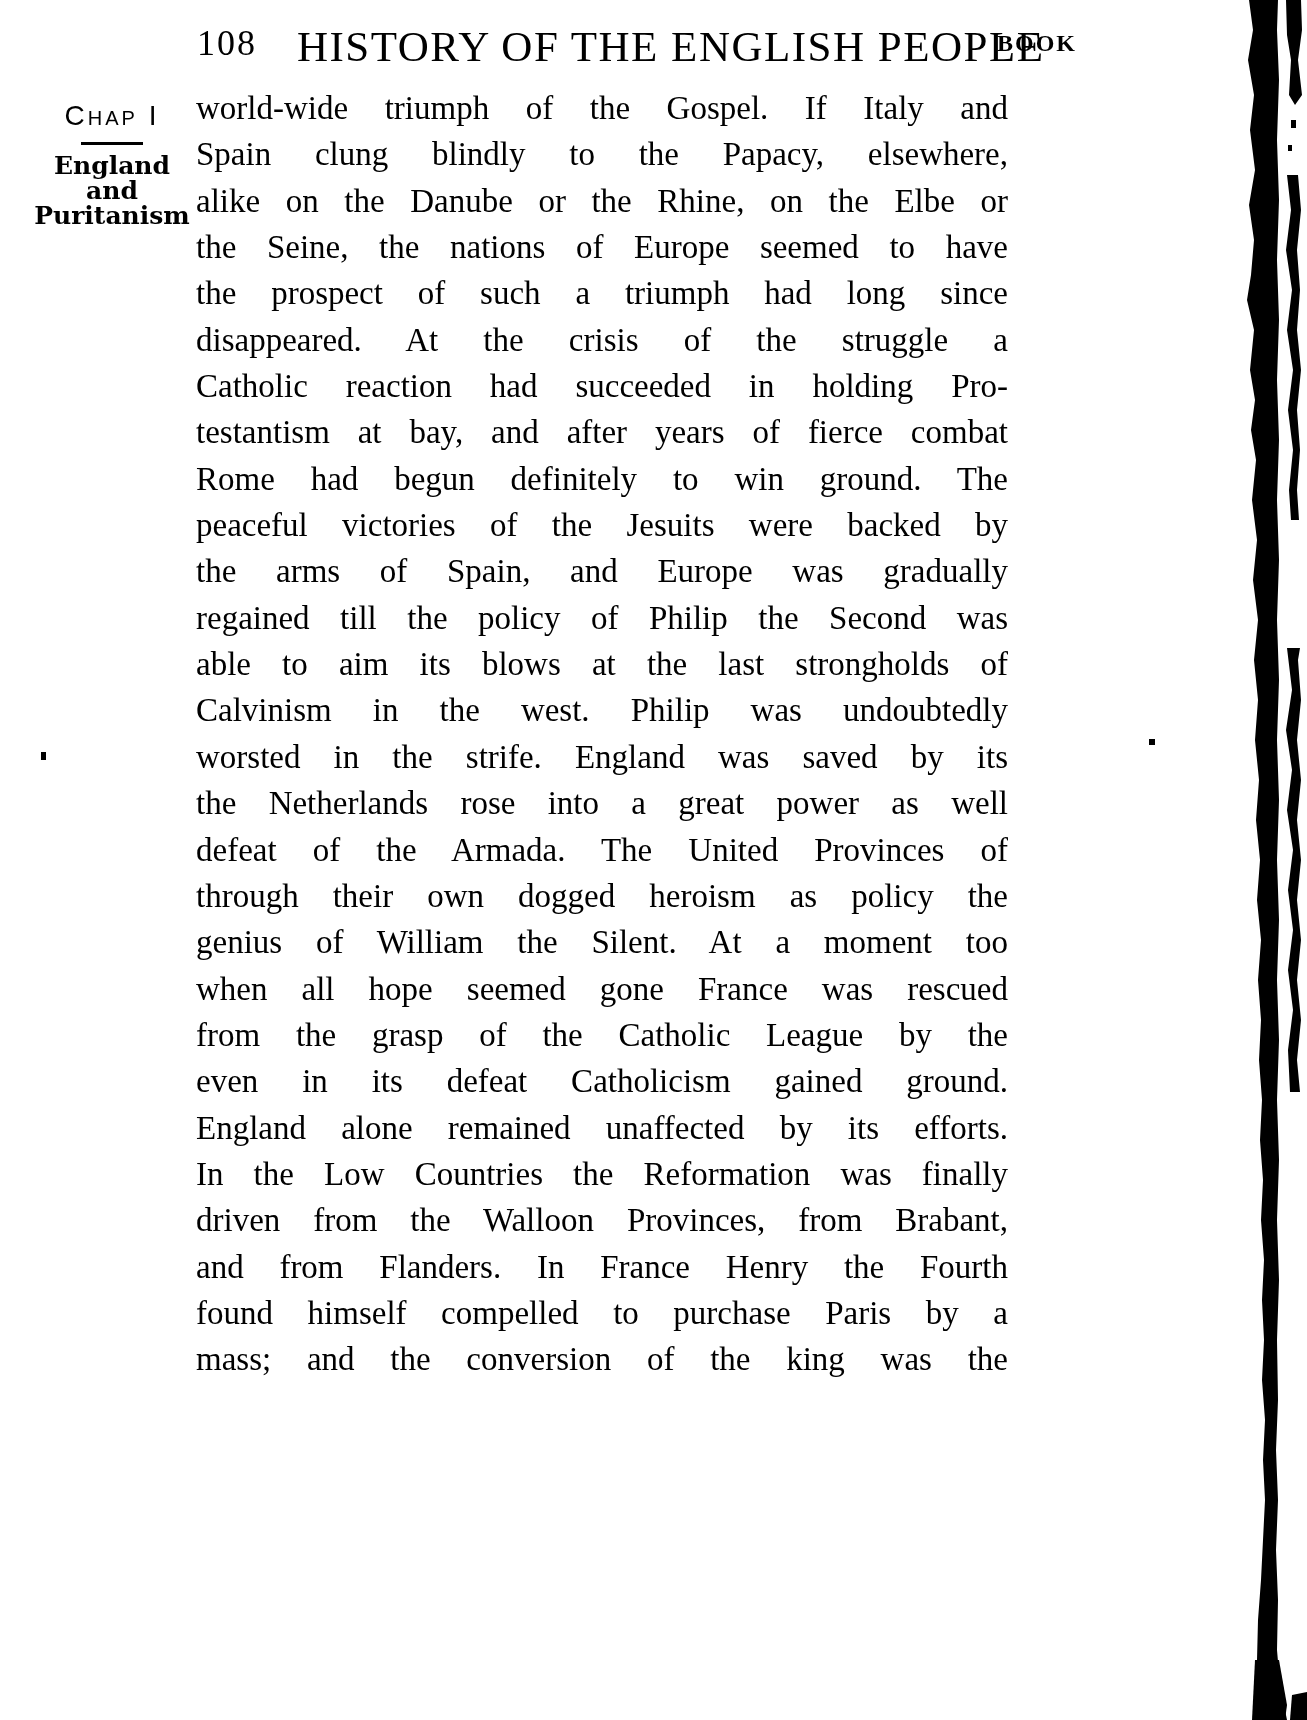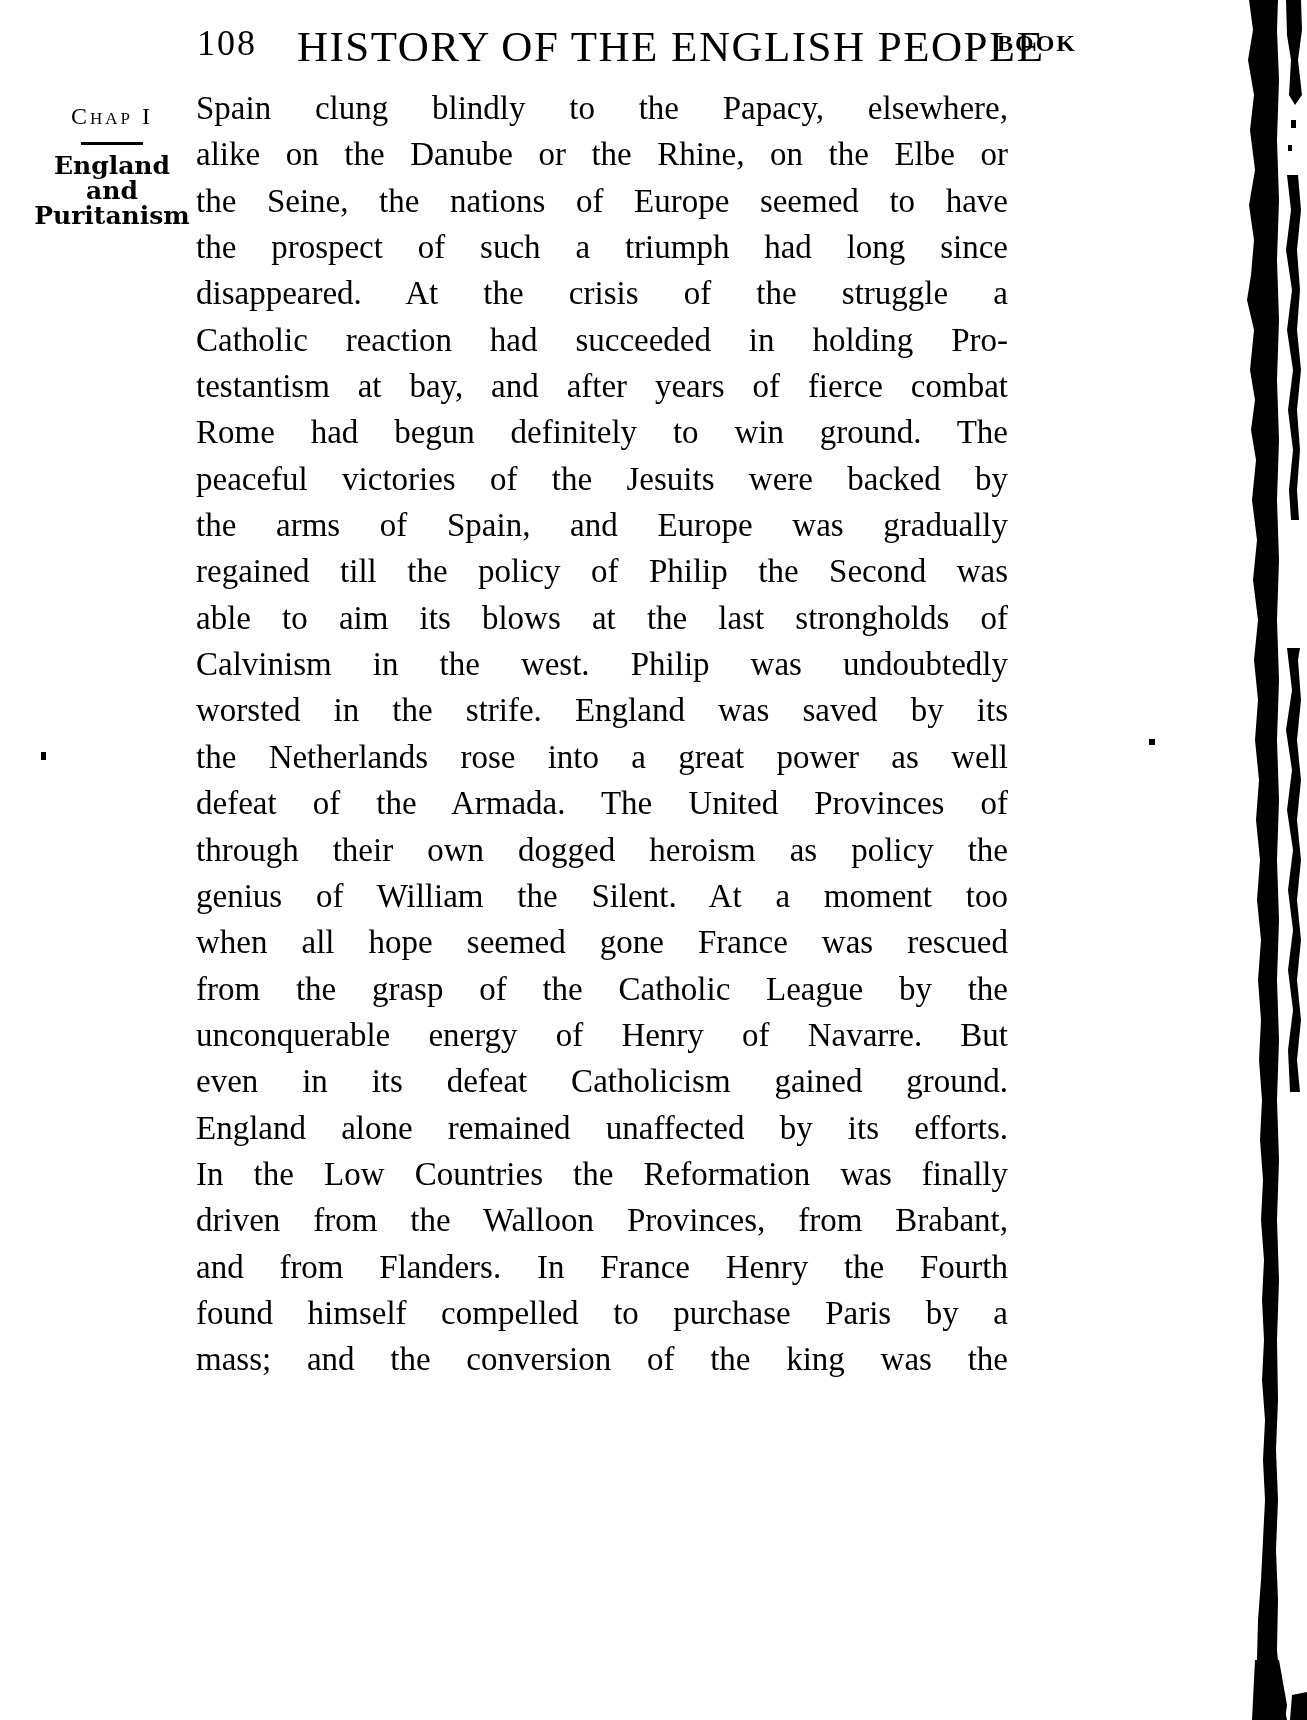--- a/index.html
+++ b/index.html
@@ -23,23 +23,23 @@
   .book-label{
     position:absolute;left:997px;top:30px;
     font-size:24px;letter-spacing:2px;white-space:nowrap;font-weight:bold;
   }
   
   .margin-note{
     position:absolute;left:28px;top:100px;width:168px;
     text-align:center;
   }
   .chap-line{
-    font-family:Liberation Serif, serif;
+    font-family:Liberation Sans, sans-serif;
     font-variant:small-caps;
-    font-size:24px;letter-spacing:3px;
+    font-size:28px;letter-spacing:3px;
     line-height:32px;
   }
   .chap-rule{
     width:62px;height:3px;background:#000;
     margin:10px auto 8px auto;
   }
   .side-note{
     font-family:"DejaVu Serif", serif;
     font-weight:bold;
     font-size:25px;line-height:25px;
@@ -74,41 +74,41 @@
 
 <div class="margin-note">
   <div class="chap-line">Chap I</div>
   <div class="chap-rule"></div>
   <div class="side-note">England</div>
   <div class="side-note">and</div>
   <div class="side-note">Puritanism</div>
 </div>
 
 <div class="body-text">
+  <div class="tline">world-wide triumph of the Gospel. If Italy and</div>
   <div class="tline">Spain clung blindly to the Papacy, elsewhere,</div>
   <div class="tline">alike on the Danube or the Rhine, on the Elbe or</div>
   <div class="tline">the Seine, the nations of Europe seemed to have</div>
   <div class="tline">the prospect of such a triumph had long since</div>
   <div class="tline">disappeared. At the crisis of the struggle a</div>
   <div class="tline">Catholic reaction had succeeded in holding Pro-</div>
   <div class="tline">testantism at bay, and after years of fierce combat</div>
   <div class="tline">Rome had begun definitely to win ground. The</div>
   <div class="tline">peaceful victories of the Jesuits were backed by</div>
   <div class="tline">the arms of Spain, and Europe was gradually</div>
   <div class="tline">regained till the policy of Philip the Second was</div>
   <div class="tline">able to aim its blows at the last strongholds of</div>
   <div class="tline">Calvinism in the west. Philip was undoubtedly</div>
   <div class="tline">worsted in the strife. England was saved by its</div>
   <div class="tline">the Netherlands rose into a great power as well</div>
   <div class="tline">defeat of the Armada. The United Provinces of</div>
   <div class="tline">through their own dogged heroism as policy the</div>
   <div class="tline">genius of William the Silent. At a moment too</div>
   <div class="tline">when all hope seemed gone France was rescued</div>
   <div class="tline">from the grasp of the Catholic League by the</div>
-  <div class="tline">unconquerable energy of Henry of Navarre. But</div>
   <div class="tline">even in its defeat Catholicism gained ground.</div>
   <div class="tline">England alone remained unaffected by its efforts.</div>
   <div class="tline">In the Low Countries the Reformation was finally</div>
   <div class="tline">driven from the Walloon Provinces, from Brabant,</div>
   <div class="tline">and from Flanders. In France Henry the Fourth</div>
   <div class="tline">found himself compelled to purchase Paris by a</div>
   <div class="tline">mass; and the conversion of the king was the</div>
 </div>
 
 <svg class="artifact-svg" viewBox="0 0 80 1720" preserveAspectRatio="none">

